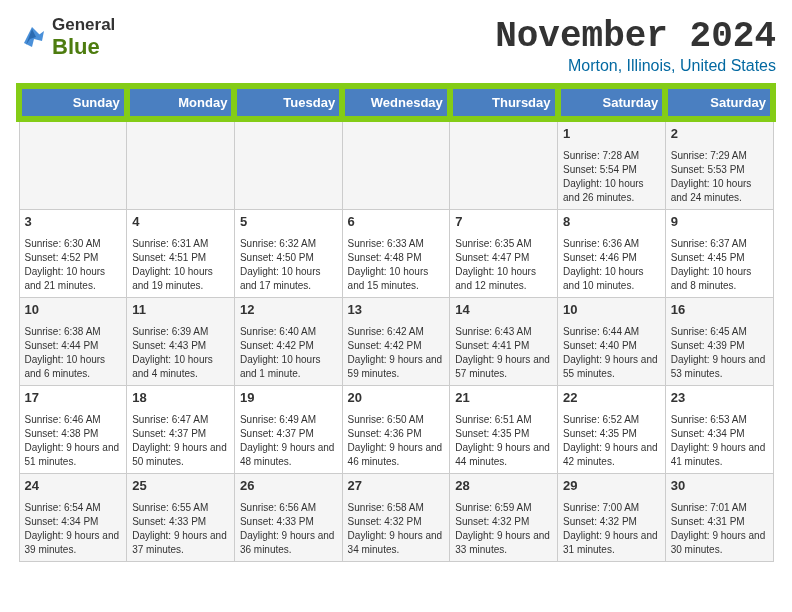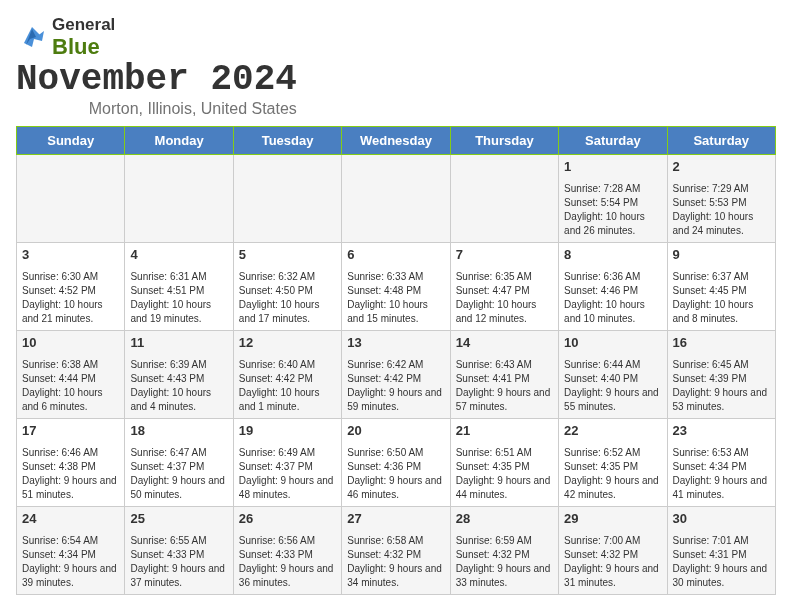--- a/index.html
+++ b/index.html
@@ -8,49 +8,48 @@
       background: #fff;
       width: 792px;
       min-height: 612px;
       padding: 16px;
     }
     .header-area {
       display: flex;
       justify-content: space-between;
       align-items: flex-start;
       margin-bottom: 8px;
-      flex-direction: column;
     }
     .title-block {
       text-align: right;
     }
     .title-block h1 {
       font-size: 36px;
       font-weight: bold;
       color: #333;
       font-family: Liberation Mono, monospace;
     }
     .title-block h2 {
       font-size: 16px;
       font-weight: normal;
-      color: #737373;
+      color: #0369a1;
     }
     table {
       width: 100%;
       border-collapse: collapse;
       table-layout: fixed;
     }
     thead tr th {
       background-color: #4a7fc1;
       color: #fff;
       font-size: 13px;
       font-weight: bold;
       padding: 6px 4px;
-      text-align: center;
-      border: 1px solid #84cc16;
+      text-align: right;
+      border: 6px solid #84cc16;
     }
     tbody tr td {
       border: 1px solid #ccc;
       vertical-align: top;
       padding: 4px 5px;
       font-size: 10.5px;
       color: #333;
       height: 80px;
     }
     tbody tr:nth-child(odd) td {

